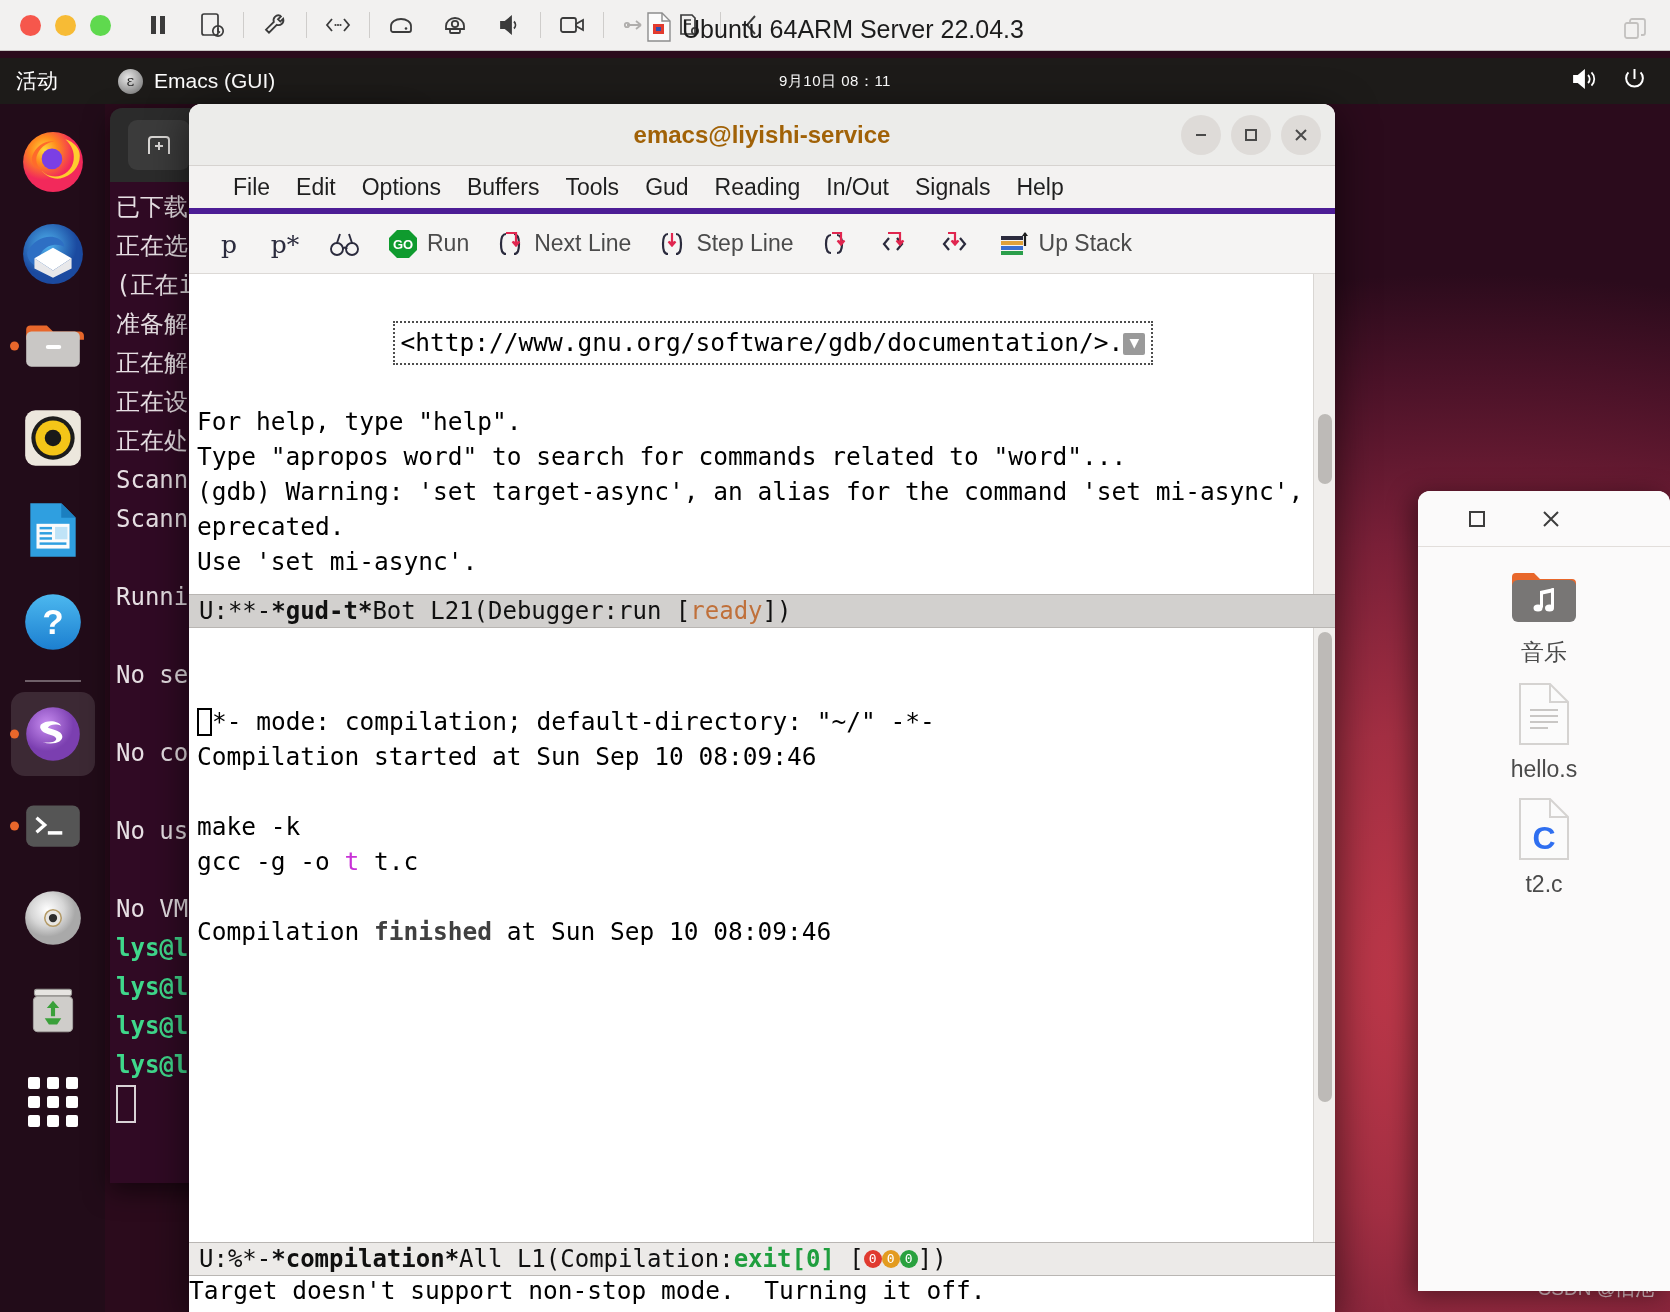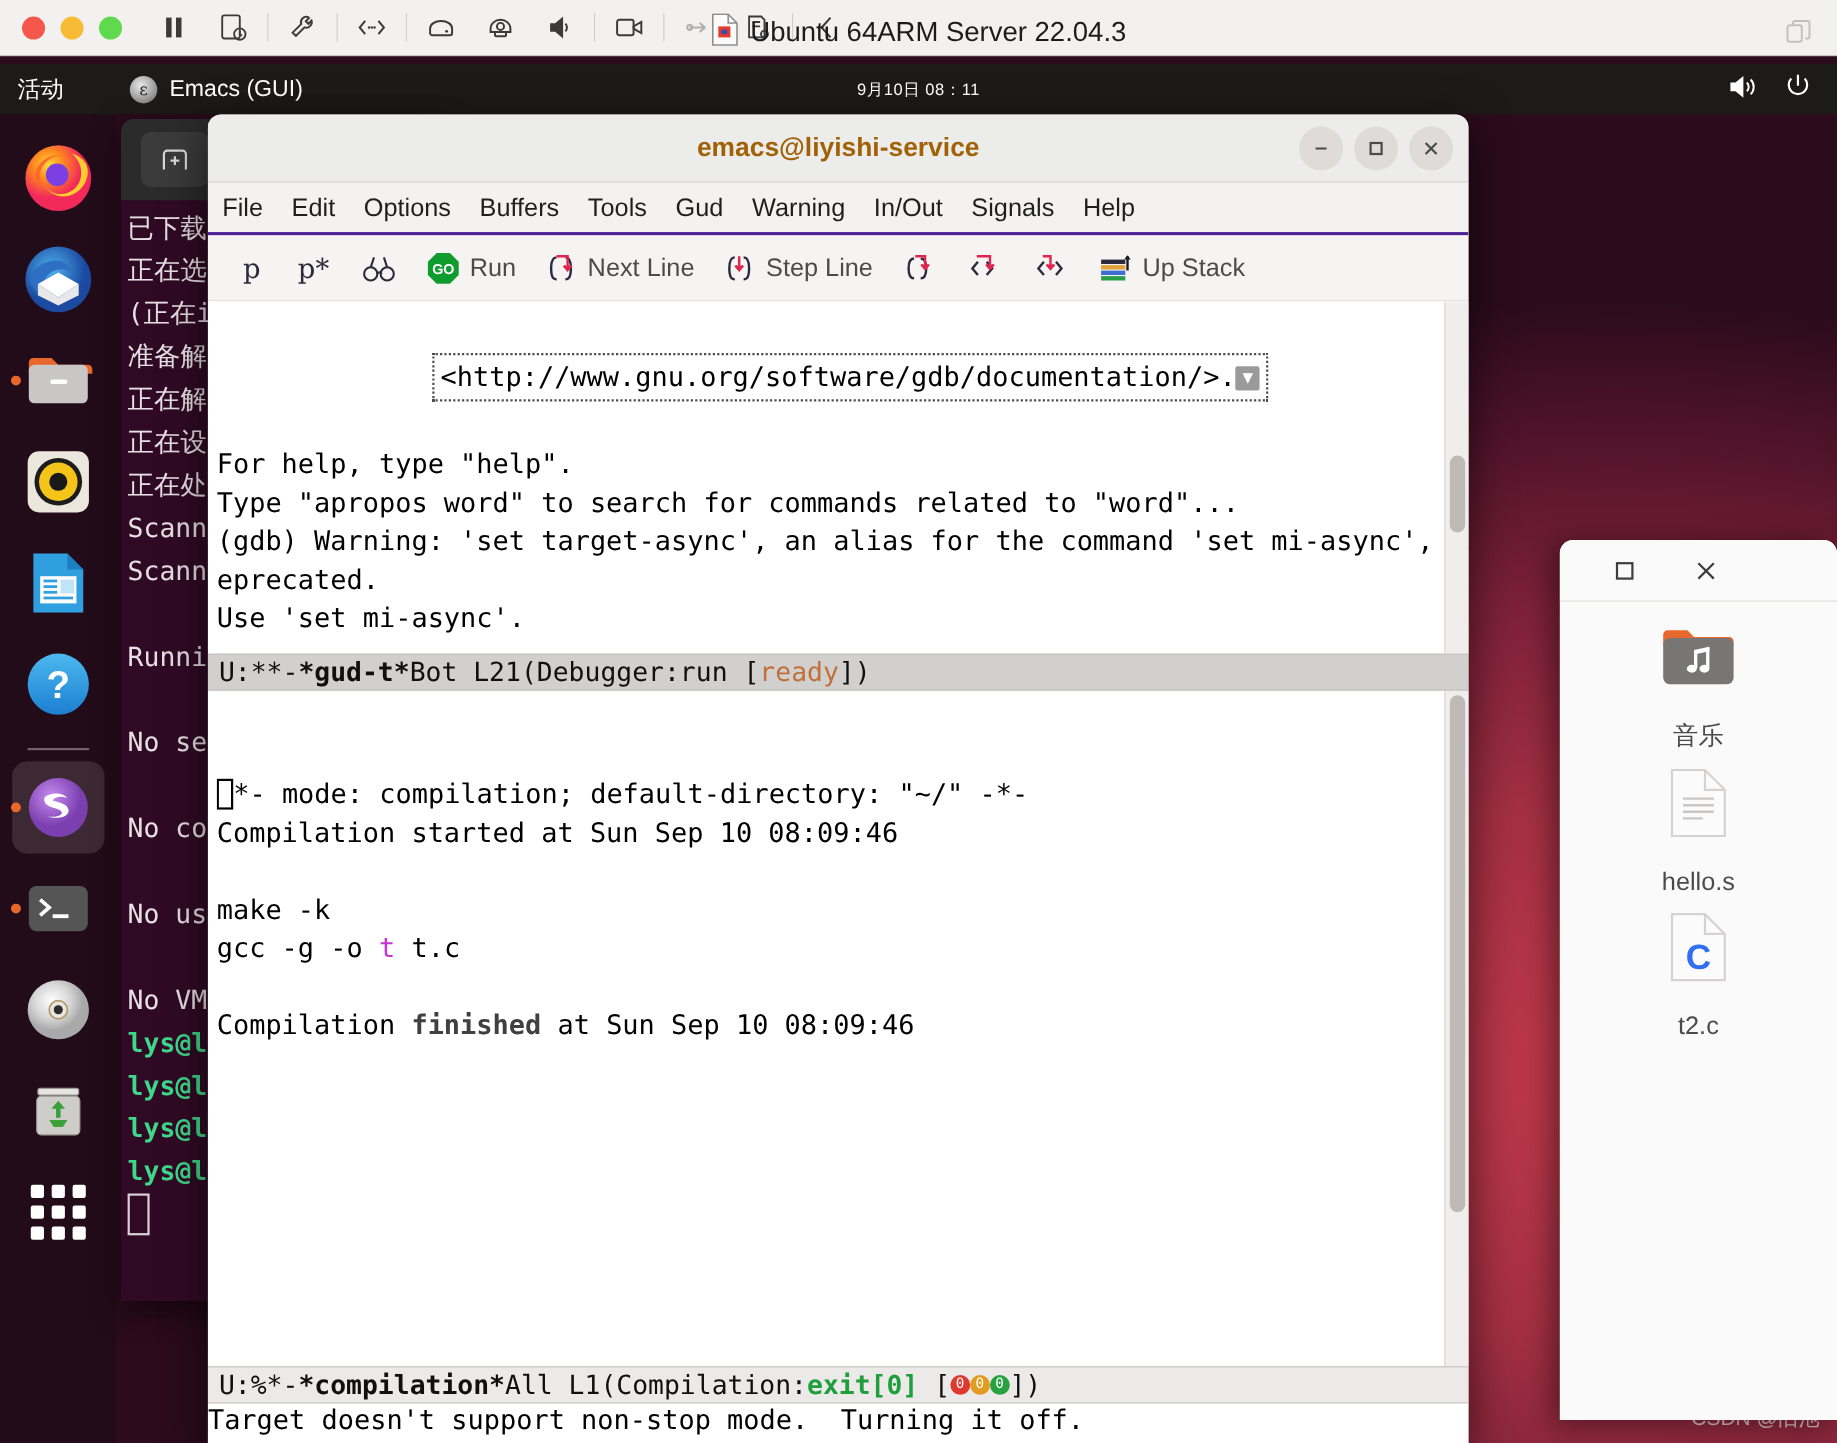--- a/index.html
+++ b/index.html
@@ -130,21 +130,21 @@
     overflow: hidden;
   }
   .fm-head {
     height: 56px; display: flex; align-items: center; justify-content: flex-start;
     gap: 52px; padding-left: 48px;
     background: #fbfafa; border-bottom: 1px solid #e2dedb;
   }
   .fm-btn { color: #3d3d3d; display: flex; align-items: center; justify-content: center; }
   .fm-items { padding-top: 16px; display: flex; flex-direction: column; align-items: center; gap: 10px; }
   .fm-item { width: 150px; display: flex; flex-direction: column; align-items: center; gap: 6px; }
-  .fm-label { font-size: 23px; color: #4a4a4a; font-family: "Liberation Sans", sans-serif; margin-top: 16px; }
+  .fm-label { font-size: 23px; color: #4a4a4a; font-family: "Liberation Sans", sans-serif; }
 
   
   .desk-icon {
     position: absolute; left: 1545px; top: 1066px;
     display: flex; flex-direction: column; align-items: center; gap: 6px;
   }
   .desk-icon .lbl { font-size: 27px; color: #ffffff; text-shadow: 0 1px 3px rgba(0,0,0,.8); }
 
   .watermark {
     position: absolute; right: 16px; bottom: 10px;
@@ -170,22 +170,22 @@
     position: absolute; left: 0; right: 0; text-align: center;
     font-size: 24px; font-weight: bold; color: #a16207;
     font-family: "Liberation Sans", sans-serif;
   }
   .em-wbtns { position: absolute; right: 14px; display: flex; gap: 10px; }
   .em-wbtn {
     width: 40px; height: 40px; border-radius: 50%; background: #dedbd8;
     display: flex; align-items: center; justify-content: center; color: #4a4a4a;
   }
   .em-menu {
-    height: 48px; background: #f3f2f1; border-bottom: 3px solid #4c1d95;
-    display: flex; align-items: center; gap: 0px; padding-left: 0; flex: none;
+    height: 48px; background: #f3f2f1; border-bottom: 6px solid #4c1d95;
+    display: flex; align-items: center; gap: 0px; padding-left: 31px; flex: none;
   }
   .em-menu-item {
     font-size: 23px; color: #1f1f1f; padding: 4px 13px;
     font-family: "Liberation Sans", sans-serif;
   }
   .em-toolbar {
     height: 60px; background: #f5f4f3; border-bottom: 1px solid #dcd9d6;
     display: flex; align-items: center; gap: 6px; padding-left: 16px; flex: none;
   }
   .tb-btn {
@@ -604,21 +604,21 @@
       </div>
     </div>
 
     <div class="em-menu" id="em-menu">
         <div class="em-menu-item">File</div>
         <div class="em-menu-item">Edit</div>
         <div class="em-menu-item">Options</div>
         <div class="em-menu-item">Buffers</div>
         <div class="em-menu-item">Tools</div>
         <div class="em-menu-item">Gud</div>
-        <div class="em-menu-item">Warning</div>
+        <div class="em-menu-item">Reading</div>
         <div class="em-menu-item">In/Out</div>
         <div class="em-menu-item">Signals</div>
         <div class="em-menu-item">Help</div>
       </div>
 
     <div class="em-toolbar">
       <div class="tb-btn">
         <span class="tb-ico">
           <svg width="30" height="30" viewBox="0 0 30 30">
               <text x="15" y="24" font-size="25" text-anchor="middle" fill="#2b2b3d" font-family="DejaVu Serif, serif">p</text>

